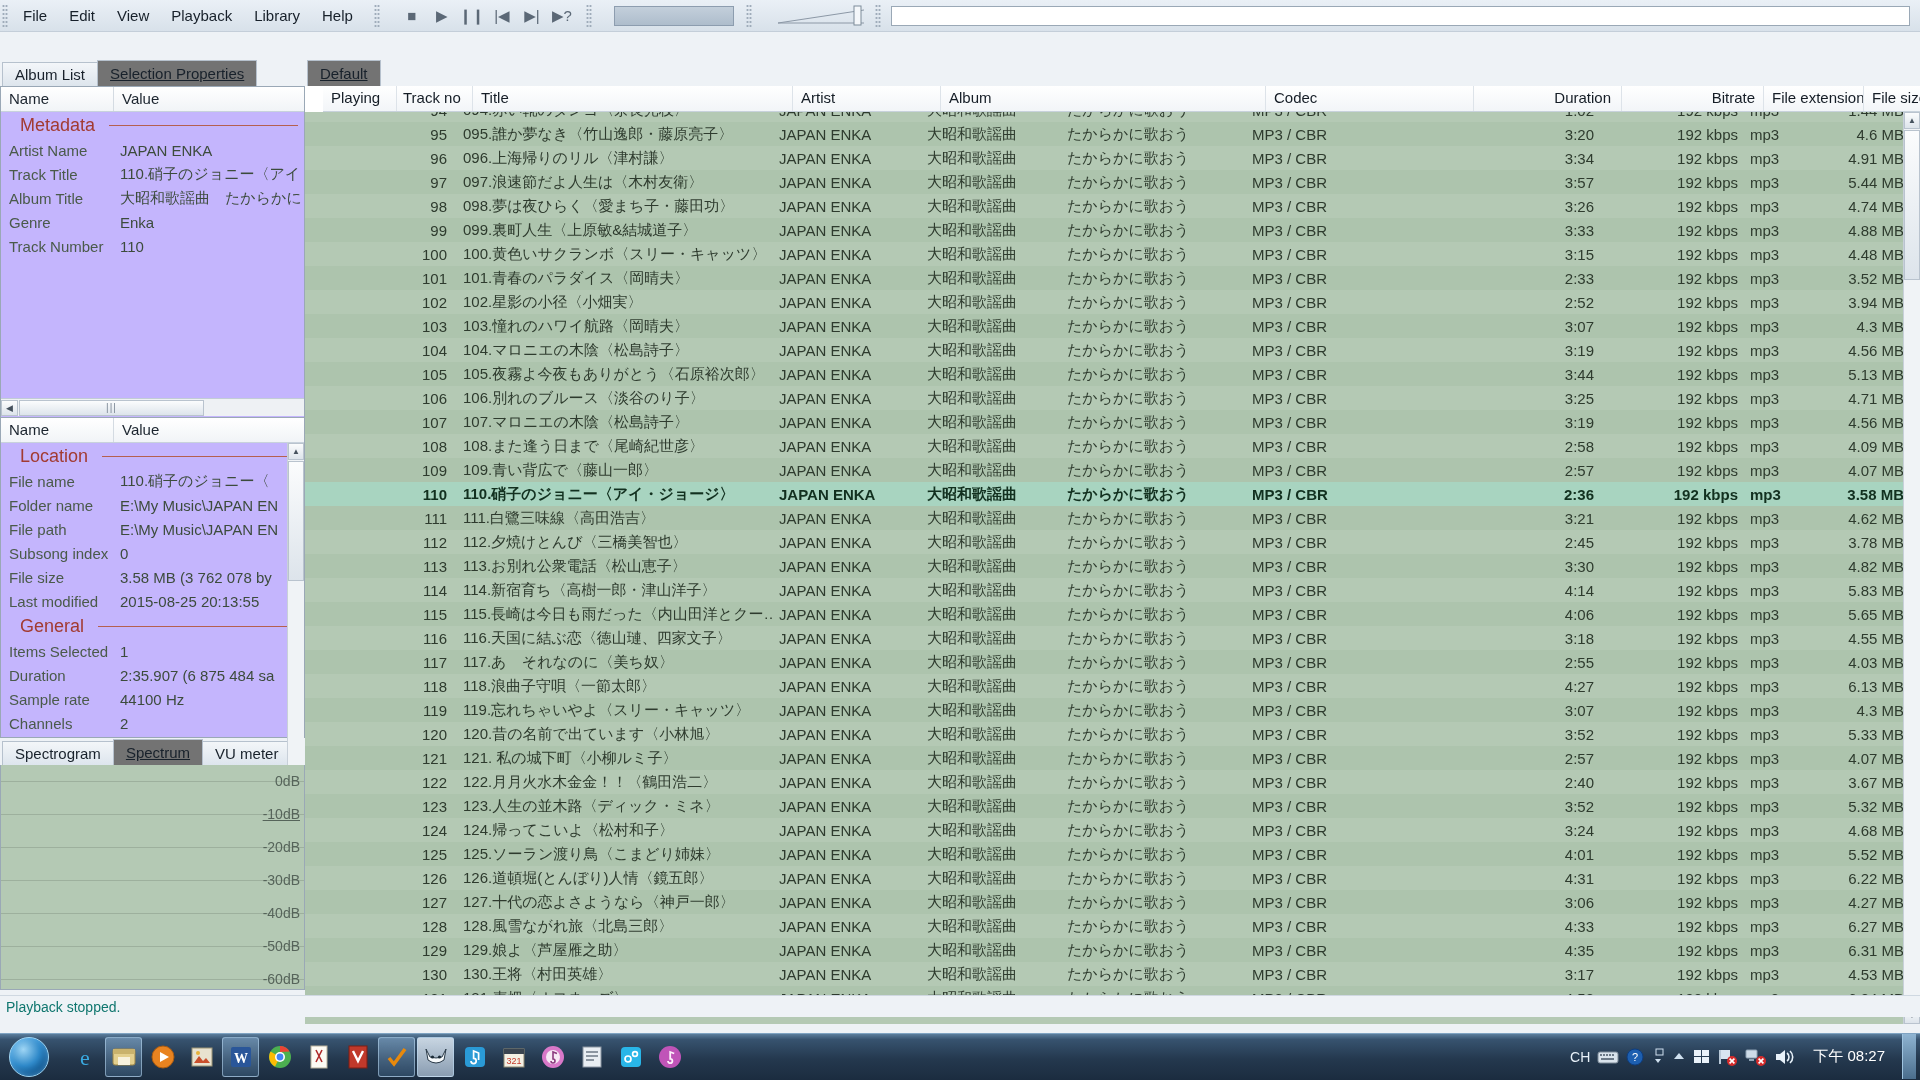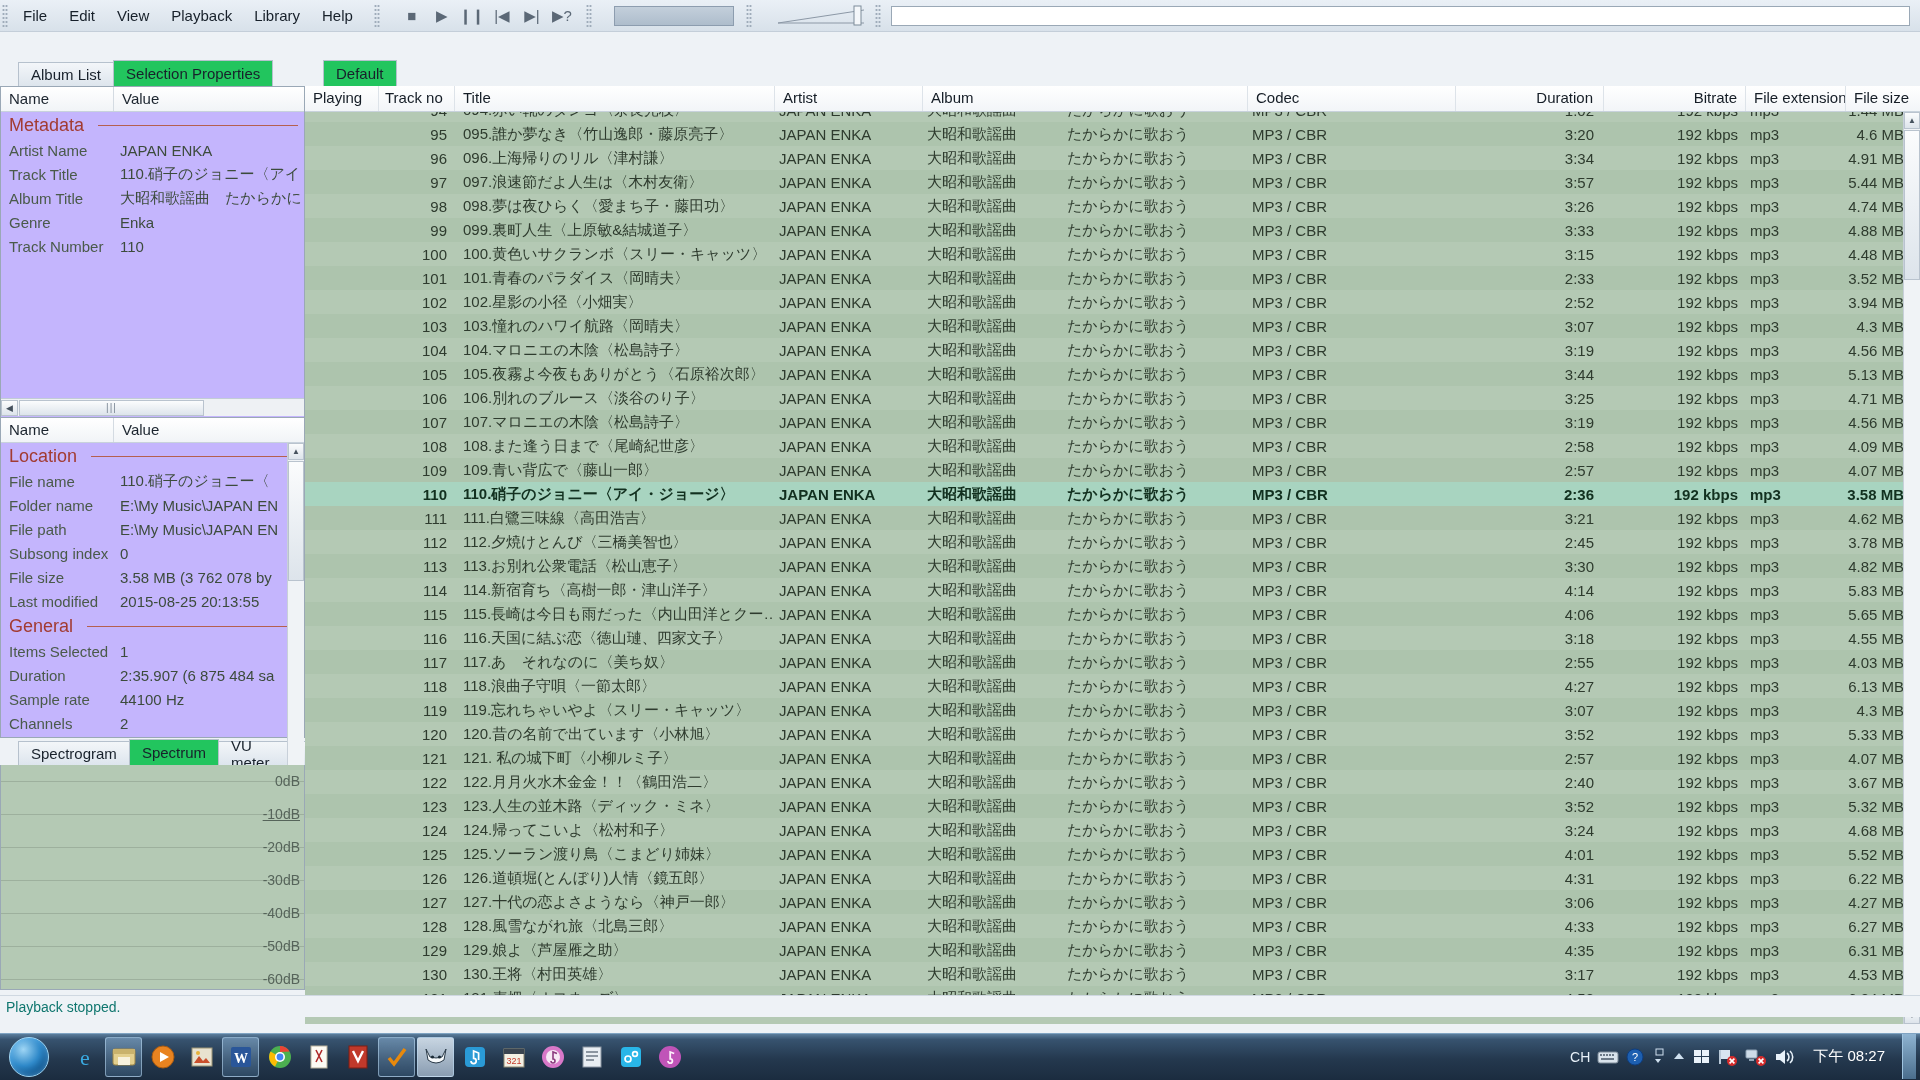--- a/index.html
+++ b/index.html
@@ -41,37 +41,37 @@
   .tbtn { width:28px;height:26px; display:flex;align-items:center;justify-content:center; color:#5b6876; }
   .seekbar { width:120px;height:20px;margin-left:18px;background:linear-gradient(to bottom,#c3cfdb,#aebdcc);
              border:1px solid #8d9daf; }
   .volwrap { margin-left:20px; width:95px; height:24px; position:relative; }
   .volbar2 { flex:1; height:20px; margin:0 10px 0 6px; background:#fff; border:1px solid #9aa8b6; }
 
   
   .leftcol { position:absolute; left:0; top:59px; width:305px; bottom:38px; }
   .rightcol { position:absolute; left:305px; top:59px; right:0; bottom:38px; background:#fff; }
 
-  .tabrow { height:27px; display:flex; align-items:flex-end; background:#eef2f6; padding-left:18px; }
+  .tabrow { height:27px; display:flex; align-items:flex-end; background:#eef2f6; padding-left:2px; }
   .tab { height:24px; padding:0 12px; display:flex;align-items:center; font-size:15px;
          background:linear-gradient(to bottom,#f3f6f9,#dde5ed); border:1px solid #b6c1cd; border-bottom:none;
          margin-right:-1px; color:#18212b; }
-  .tab.active { background:#22c55e; height:26px; border-color:#b6c1cd; position:relative; z-index:3; }
+  .tab.active { background:#737373; height:26px; border-color:#b6c1cd; position:relative; z-index:3;text-decoration:underline; }
 
   
   .propgrid { background:#c4b5fd; border:1px solid #9aa8b6; position:relative; }
   .gridhead { height:25px; background:linear-gradient(to bottom,#ffffff,#f1f4f7); display:flex;
               border-bottom:1px solid #c8d2dc; font-size:15px; color:#1b242e; }
   .gh1 { width:113px; padding:3px 0 0 8px; border-right:1px solid #d4dbe2; }
   .gh2 { flex:1; padding:3px 0 0 8px; }
   .gridbody { position:relative; overflow:hidden; }
   .prow { height:24px; display:flex; font-size:15px; align-items:center; color:#3b4a3b; }
   .prow .k { width:113px; padding-left:8px; white-space:nowrap; overflow:hidden; color:#4a5a4a; }
   .prow .v { flex:1; padding-left:6px; white-space:nowrap; overflow:hidden; color:#3c4b3c; }
-  .sechdr { height:26px; display:flex; align-items:center; padding-left:8px; color:#a23b32; font-size:18px; }
+  .sechdr { height:26px; display:flex; align-items:center; padding-left:19px; color:#a23b32; font-size:18px; }
   .sechdr .line { flex:1; height:1px; background:#b5604f; margin-left:14px; margin-right:6px; }
 
   
   .hscroll { height:18px; background:#eef1f4; border-top:1px solid #c2ccd6; display:flex; align-items:center; }
   .hsarrow { width:17px;height:16px; display:flex;align-items:center;justify-content:center; font-size:9px; color:#44505c;
              background:linear-gradient(to bottom,#fbfcfd,#dde4eb); border:1px solid #b9c3ce;}
   .hsthumb { height:16px; background:linear-gradient(to bottom,#fbfcfd,#dde4eb); border:1px solid #b9c3ce;
              display:flex;align-items:center;justify-content:center; color:#7b8794; font-size:10px; letter-spacing:1px;}
   .vscroll { position:absolute; right:0; top:0; bottom:0; width:17px; background:#f0f3f6; border-left:1px solid #c8d0d9; }
   .vsbtn { height:17px; display:flex;align-items:center;justify-content:center;font-size:8px;color:#46525e;
@@ -79,21 +79,21 @@
   .vsthumb { position:absolute; left:0; right:0; background:linear-gradient(to bottom,#fbfcfd,#dde4eb);
              border:1px solid #b9c3ce; }
 
   
   .viz { background:#b4c9b4; position:relative; overflow:hidden; border:1px solid #9aa8b6; border-top:none; }
   .gline { position:absolute; left:0; right:0; height:1px; background:#9db09d; }
   .glabel { position:absolute; right:4px; font-size:14px; color:#56645a; transform:translateY(-50%); }
 
   
   .plhead { height:26px; background:linear-gradient(to bottom,#ffffff,#f2f5f8); display:flex;
-            border-bottom:1px solid #c8d2dc; font-size:15px; color:#151d26; }
+            border-bottom:1px solid #c8d2dc; font-size:15px; color:#151d26;margin-left:18px; }
   .plhead div { padding-top:3px; border-right:1px solid #dde3e9; overflow:hidden; white-space:nowrap; }
   .plbody { position:relative; background:#b4c9b4; overflow:hidden; }
   .trow { height:24px; display:flex; font-size:15px; color:#2e3b2e; align-items:center; }
   .trow.alt { background:#adc4ad; }
   .trow.sel { background:#a8d4c0; color:#12301f; }
   .trow.sel .c { font-weight:600; }
   .c { overflow:hidden; white-space:nowrap; text-overflow:clip; }
   .c-playing { width:74px; }
   .c-no { width:76px; text-align:right; padding-right:8px; }
   .c-title { width:320px; padding-left:8px; }

